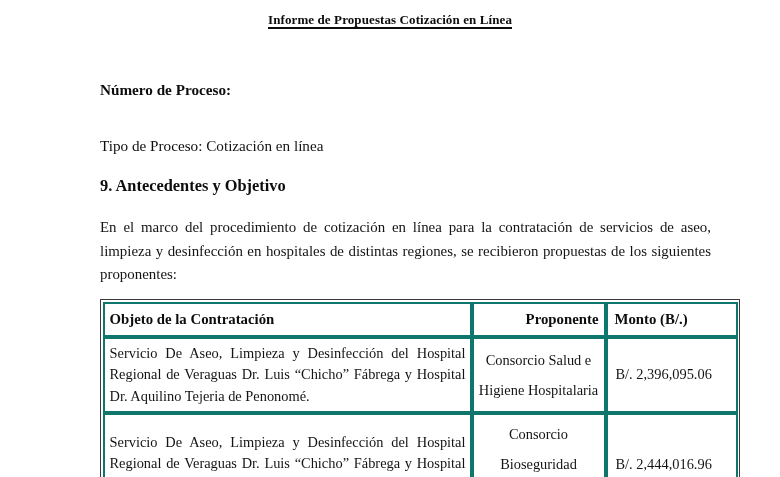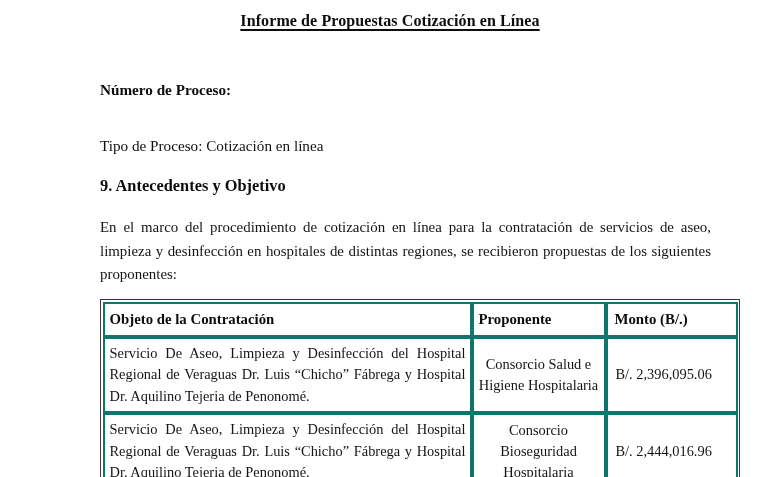--- a/index.html
+++ b/index.html
@@ -24,21 +24,21 @@
     box-sizing: border-box;
   }
 
   
   .doc-title {
     position: absolute;
     top: 12px;
     left: 0;
     width: 780px;
     text-align: center;
-    font-size: 16px;
+    font-size: 13px;
     font-weight: bold;
     letter-spacing: 0.1px;
     color: #0d0d0d;
   }
   .doc-title span.ul {
     text-decoration: underline;
     text-underline-offset: 3px;
     text-decoration-thickness: 1.6px;
   }
 
@@ -141,33 +141,33 @@
   }
   .proposals-table thead th {
     font-weight: bold;
     color: #0d0d0d;
     padding-top: 4px;
     padding-bottom: 4px;
     height: 23px;
     font-size: 14.8px;
   }
   th.col-objeto   { text-align: left;   width: 355px; }
-  th.col-prop     { text-align: left; width: 120px; margin-top: 44px; }
+  th.col-prop     { text-align: right; width: 120px; margin-top: 44px; }
   th.col-monto    { text-align: left;   width: 116px; padding-left: 7px; }
 
   td.cell-objeto {
     text-align: justify;
     text-justify: inter-word;
     line-height: 21.5px;
     padding: 4px 4px 4px 5px;
     hyphens: none;
   }
   td.cell-prop {
     text-align: center;
-    line-height: 21px;
+    line-height: 30px;
     padding: 4px 3px;
   }
   td.cell-monto {
     text-align: left;
     white-space: nowrap;
     padding-left: 8px;
   }
 </style>
 </head>
 <body>

